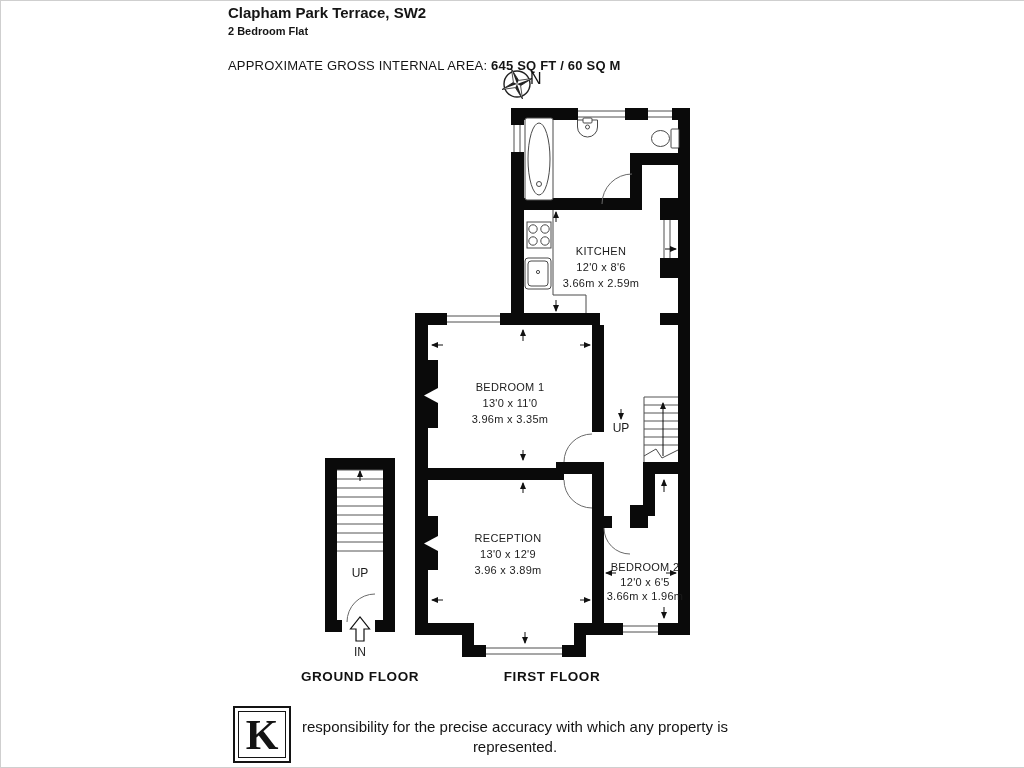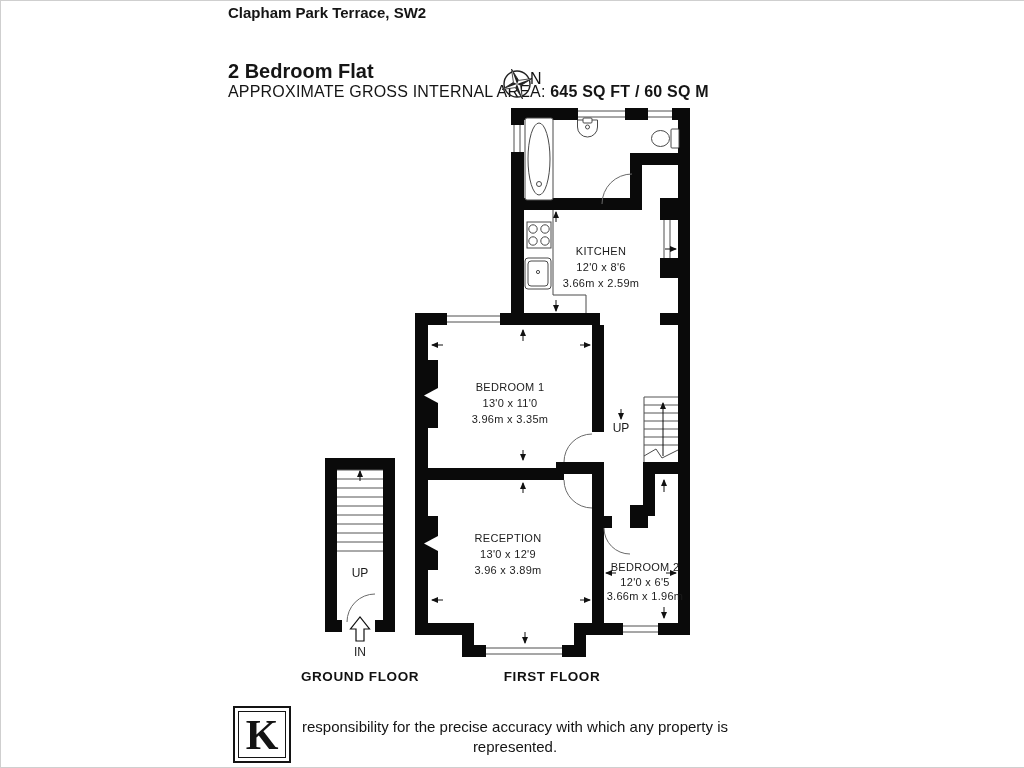--- a/index.html
+++ b/index.html
@@ -2,22 +2,22 @@
 <html><head>
 <meta charset="utf-8">
 <style>
   html,body{margin:0;padding:0;background:#fff;}
   #stage{position:relative;width:1024px;height:768px;background:#ffffff;overflow:hidden;
          font-family:"Liberation Sans",sans-serif;color:#151515;padding-left:7px;}
   .frame{position:absolute;inset:0;border:1px solid #cfcfcf;pointer-events:none;}
   
   #header{position:absolute;left:228px;top:3px;}
   #header .addr{font-size:15px;font-weight:bold;line-height:19px;}
-  #header .ptype{font-size:20px;font-weight:bold;line-height:19px;margin-top:40px;}
-  #header .area{font-size:16px;margin-top:2px;letter-spacing:.2px;}
+  #header .ptype{font-size:11px;font-weight:bold;line-height:19px;}
+  #header .area{font-size:13px;margin-top:17px;letter-spacing:.2px;}
   #header .area b{font-weight:bold;}
   
   #plan{position:absolute;left:0;top:0;}
   .wall{fill:#0a0a0a;stroke:none;}
   .thin{stroke:#4a4a4a;stroke-width:1;fill:none;}
   .fixture{stroke:#4a4a4a;stroke-width:1;fill:#ffffff;}
   .arc{stroke:#6a6a6a;stroke-width:1;fill:none;}
   .winline{stroke:#4f4f4f;stroke-width:1;}
   .tread{stroke:#555;stroke-width:1;}
   .marrow{stroke:#111;stroke-width:1;marker-end:url(#ah);}

